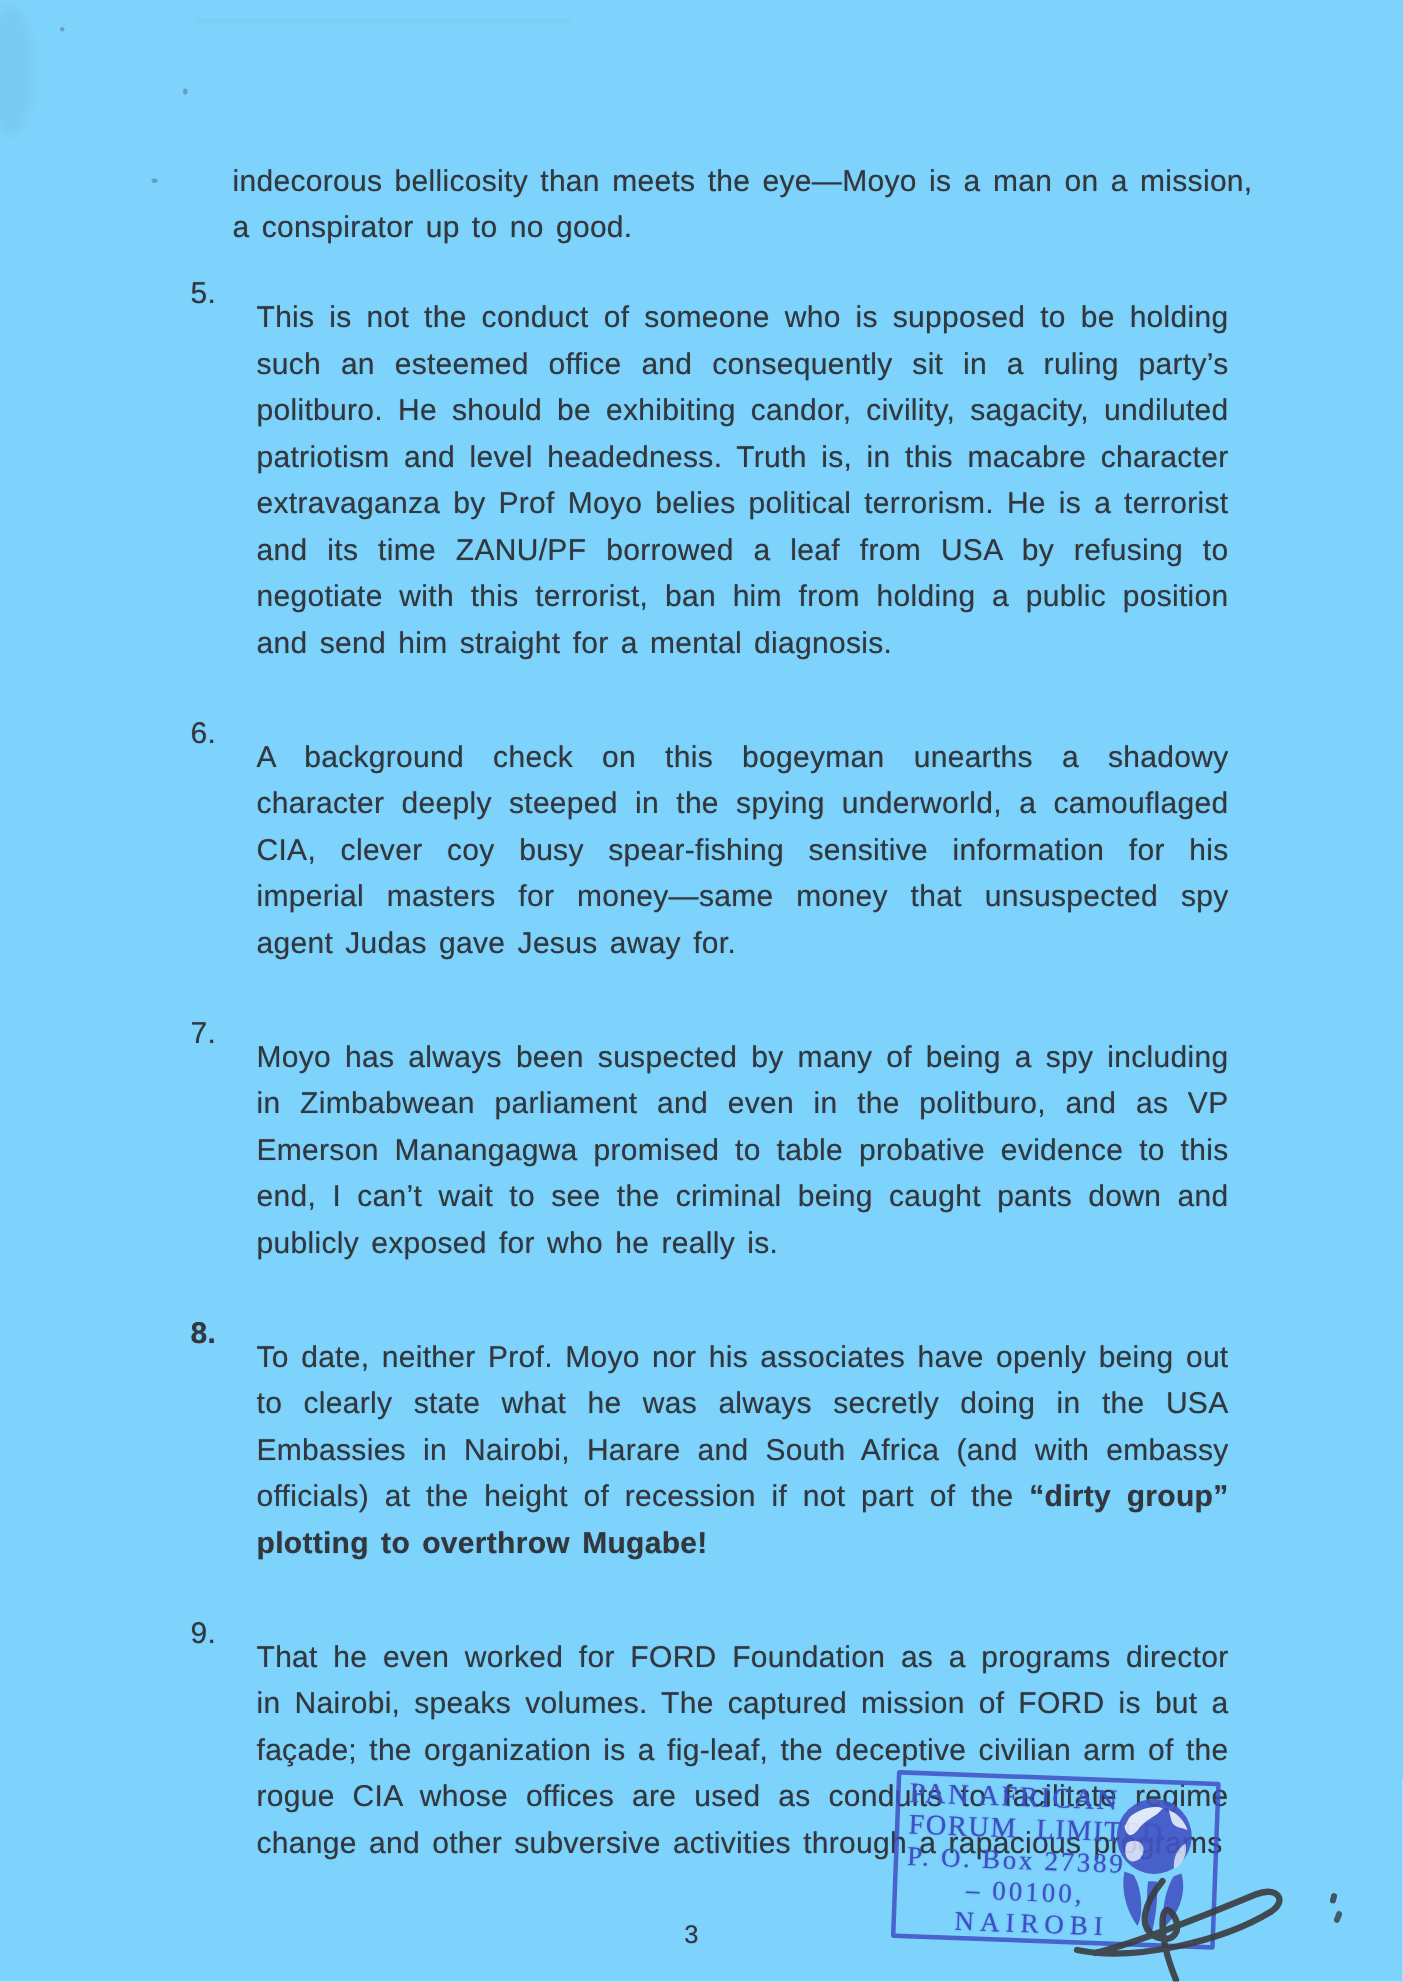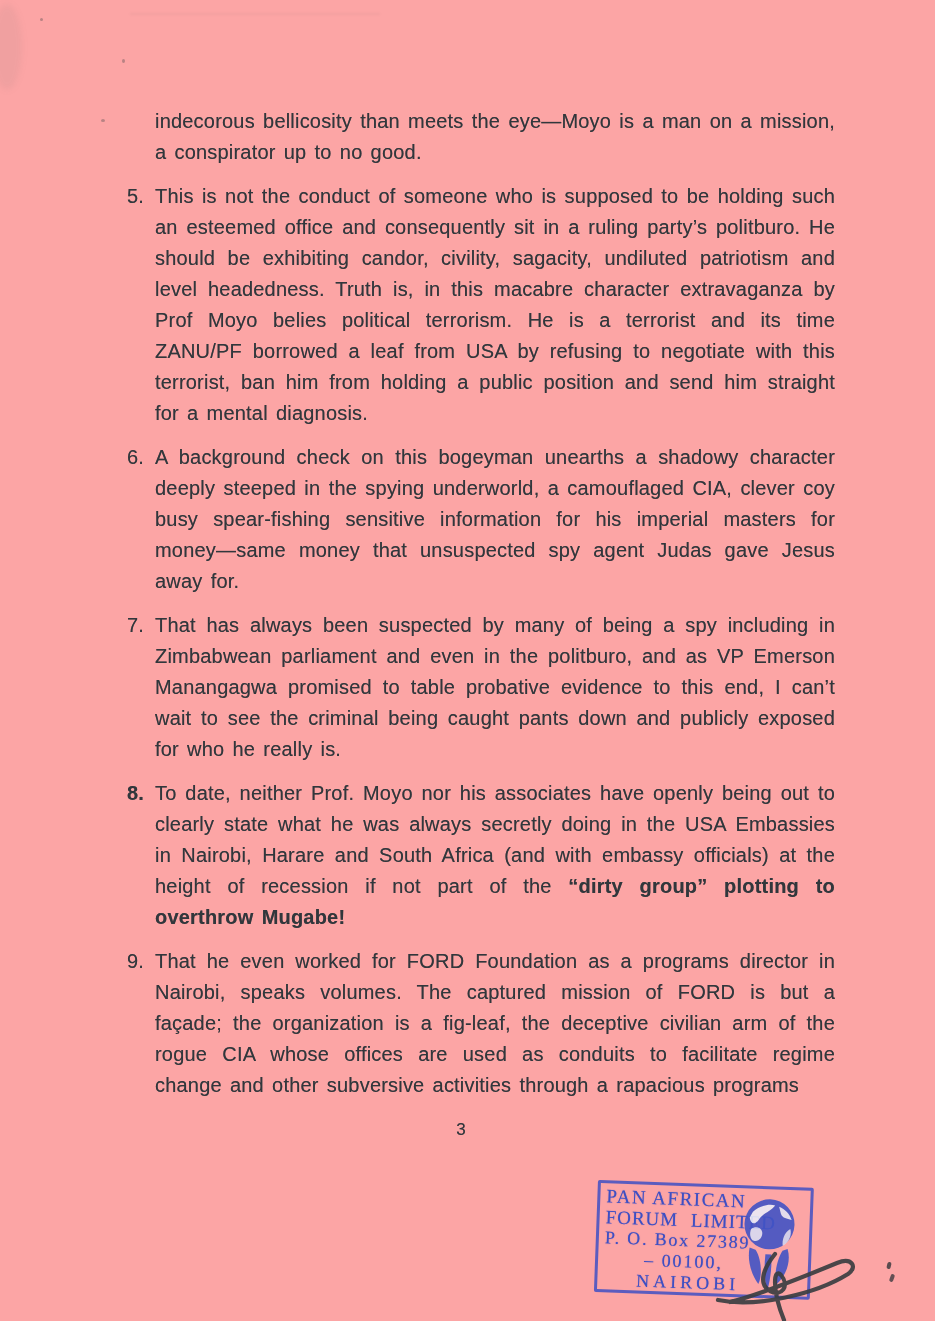--- a/index.html
+++ b/index.html
@@ -5,21 +5,21 @@
   html,body{margin:0;padding:0;}
   body{
     width:935px;height:1321px;
     background:#fdfdfc;
     font-family:"Liberation Sans", sans-serif;
     position:relative;
     overflow:hidden;
   }
   .page{
     position:absolute;inset:0;
-    background:#fca5a5;
+    background:#7dd3fc;
   }
   
   .content{
     position:absolute;
     left:127px;top:0;
     width:708px;
     padding-top:106px;
     color:#31373c;
     font-size:20px;
     line-height:31px;
@@ -31,21 +31,21 @@
     text-align:justify;
     margin:0 0 13px 0;
   }
   .cont-para{margin-left:28px;}
   .item{display:flex;margin:0 0 13px 0;}
   .num{
     flex:0 0 28px;
     text-align:left;
   }
   .num.bold-num{font-weight:bold;}
-  .txt{flex:1;text-align:justify;margin:0;}
+  .txt{flex:1;text-align:justify;margin:16px;}
   .txt b{font-weight:bold;}
   .page-number{
     text-align:center;
     width:668px;
     font-size:17px;
     margin-top:1px;
   }
   
   .stamp-wrap{
     position:absolute;
@@ -125,21 +125,21 @@
       <p class="txt">This is not the conduct of someone who is supposed to be holding such an esteemed office and consequently sit in a ruling party’s politburo. He should be exhibiting candor, civility, sagacity, undiluted patriotism and level headedness. Truth is, in this macabre character extravaganza by Prof Moyo belies political terrorism. He is a terrorist and its time ZANU/PF borrowed a leaf from USA by refusing to negotiate with this terrorist, ban him from holding a public position and send him straight for a mental diagnosis.</p>
     </div>
 
     <div class="item">
       <span class="num">6.</span>
       <p class="txt">A background check on this bogeyman unearths a shadowy character deeply steeped in the spying underworld, a camouflaged CIA, clever coy busy spear-fishing sensitive information for his imperial masters for money—same money that unsuspected spy agent Judas gave Jesus away for.</p>
     </div>
 
     <div class="item">
       <span class="num">7.</span>
-      <p class="txt">That has always been suspected by many of being a spy including in Zimbabwean parliament and even in the politburo, and as VP Emerson Manangagwa promised to table probative evidence to this end, I can’t wait to see the criminal being caught pants down and publicly exposed for who he really is.</p>
+      <p class="txt">Moyo has always been suspected by many of being a spy including in Zimbabwean parliament and even in the politburo, and as VP Emerson Manangagwa promised to table probative evidence to this end, I can’t wait to see the criminal being caught pants down and publicly exposed for who he really is.</p>
     </div>
 
     <div class="item">
       <span class="num bold-num">8.</span>
       <p class="txt"><span>To date, neither Prof. Moyo nor his associates have openly being out to clearly state what he was always secretly doing in the USA Embassies in Nairobi, Harare and South Africa (and with embassy officials) at the height of recession if not part of the </span><b>“dirty group” plotting to overthrow Mugabe!</b></p>
     </div>
 
     <div class="item">
       <span class="num">9.</span>
       <p class="txt">That he even worked for FORD Foundation as a programs director in Nairobi, speaks volumes. The captured mission of FORD is but a façade; the organization is a fig-leaf, the deceptive civilian arm of the rogue CIA whose offices are used as conduits to facilitate regime change and other subversive activities through a rapacious programs</p>

